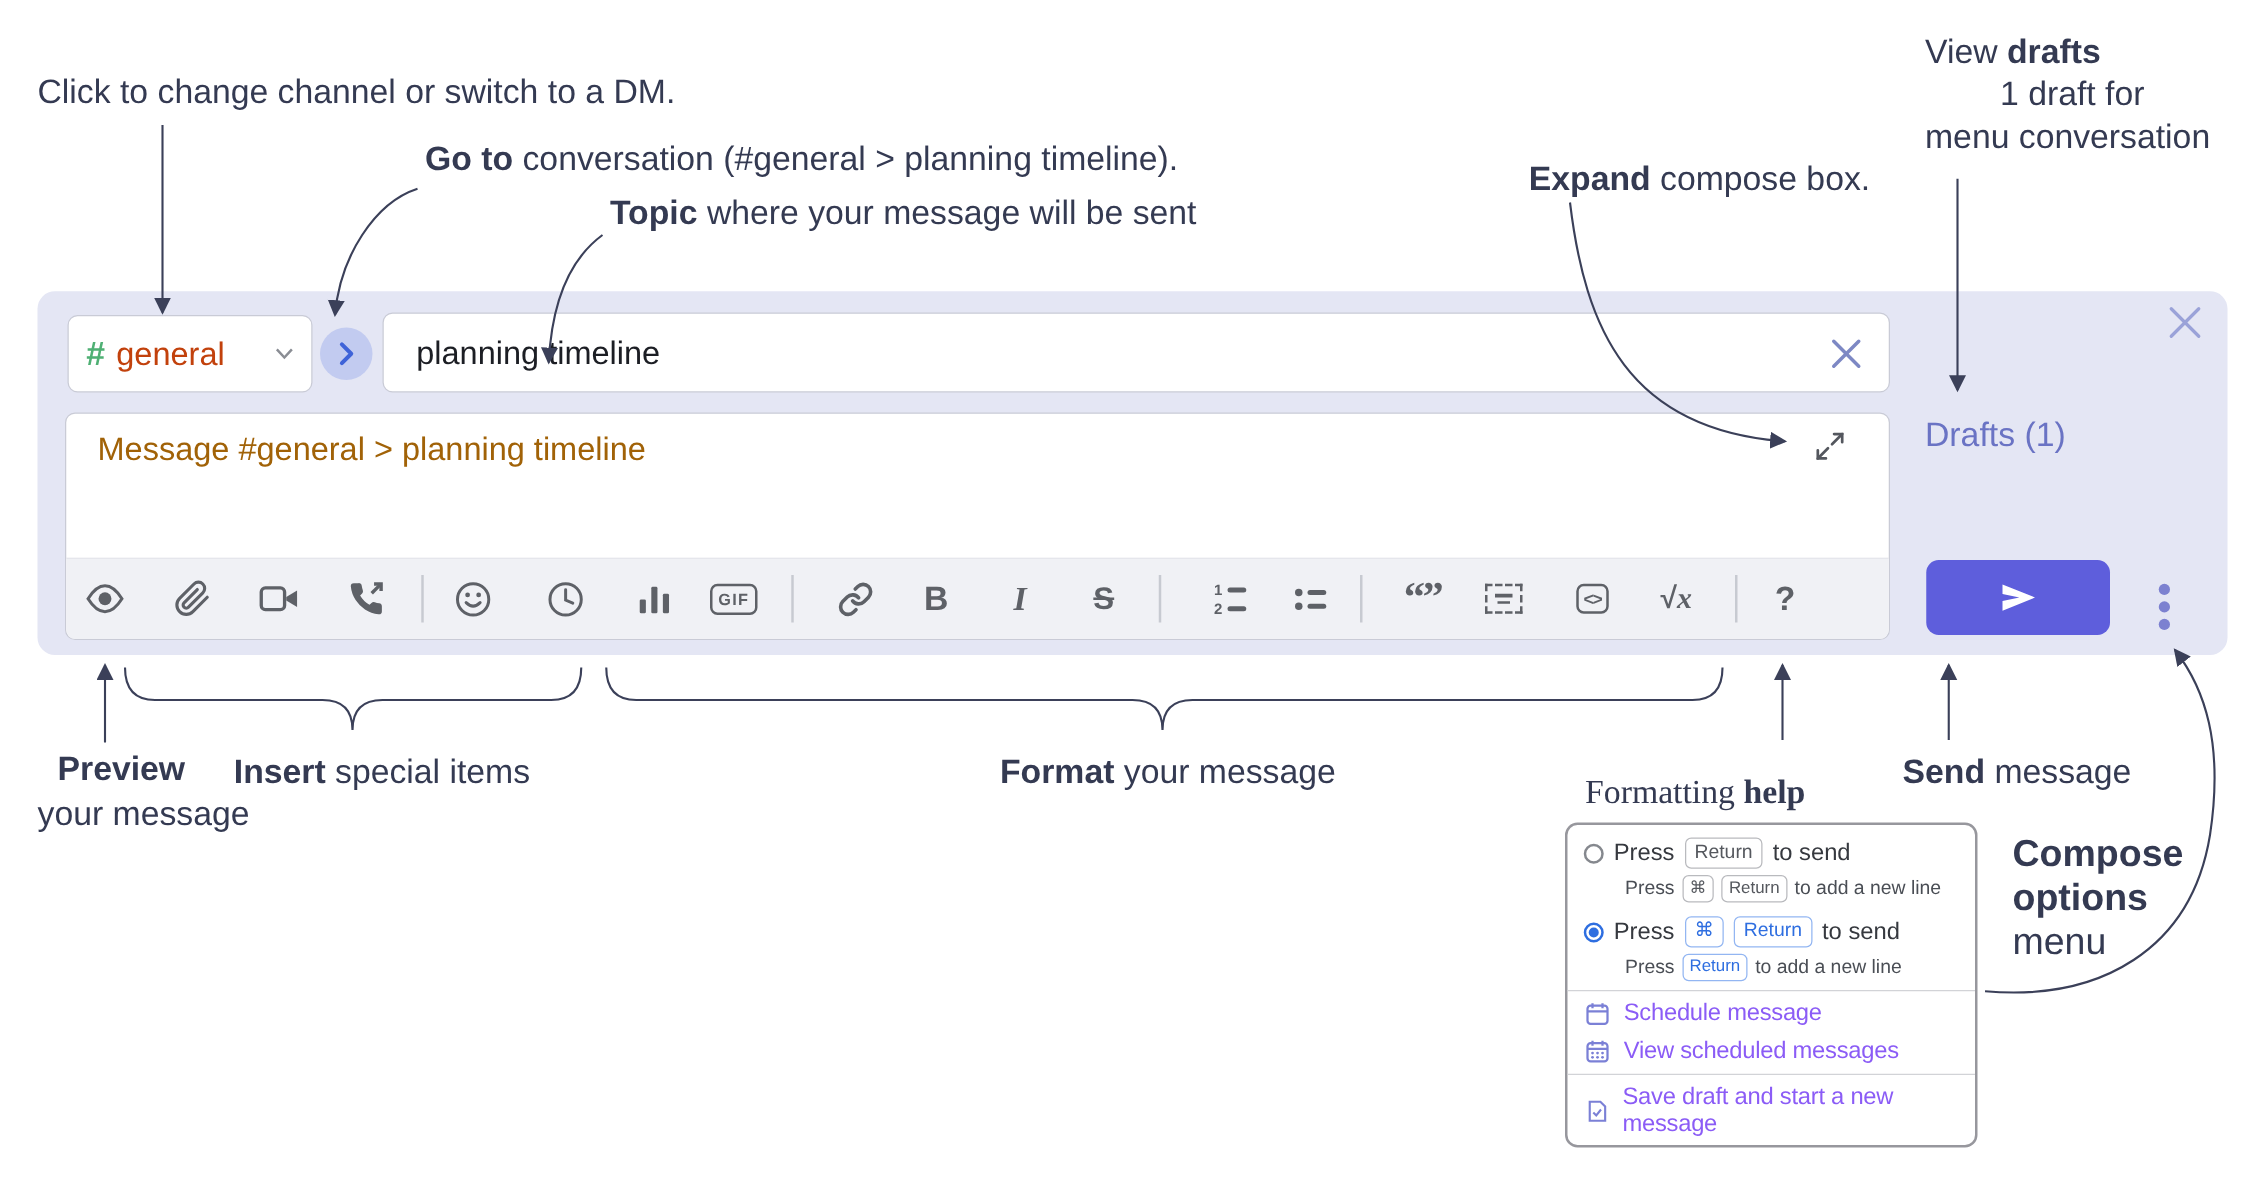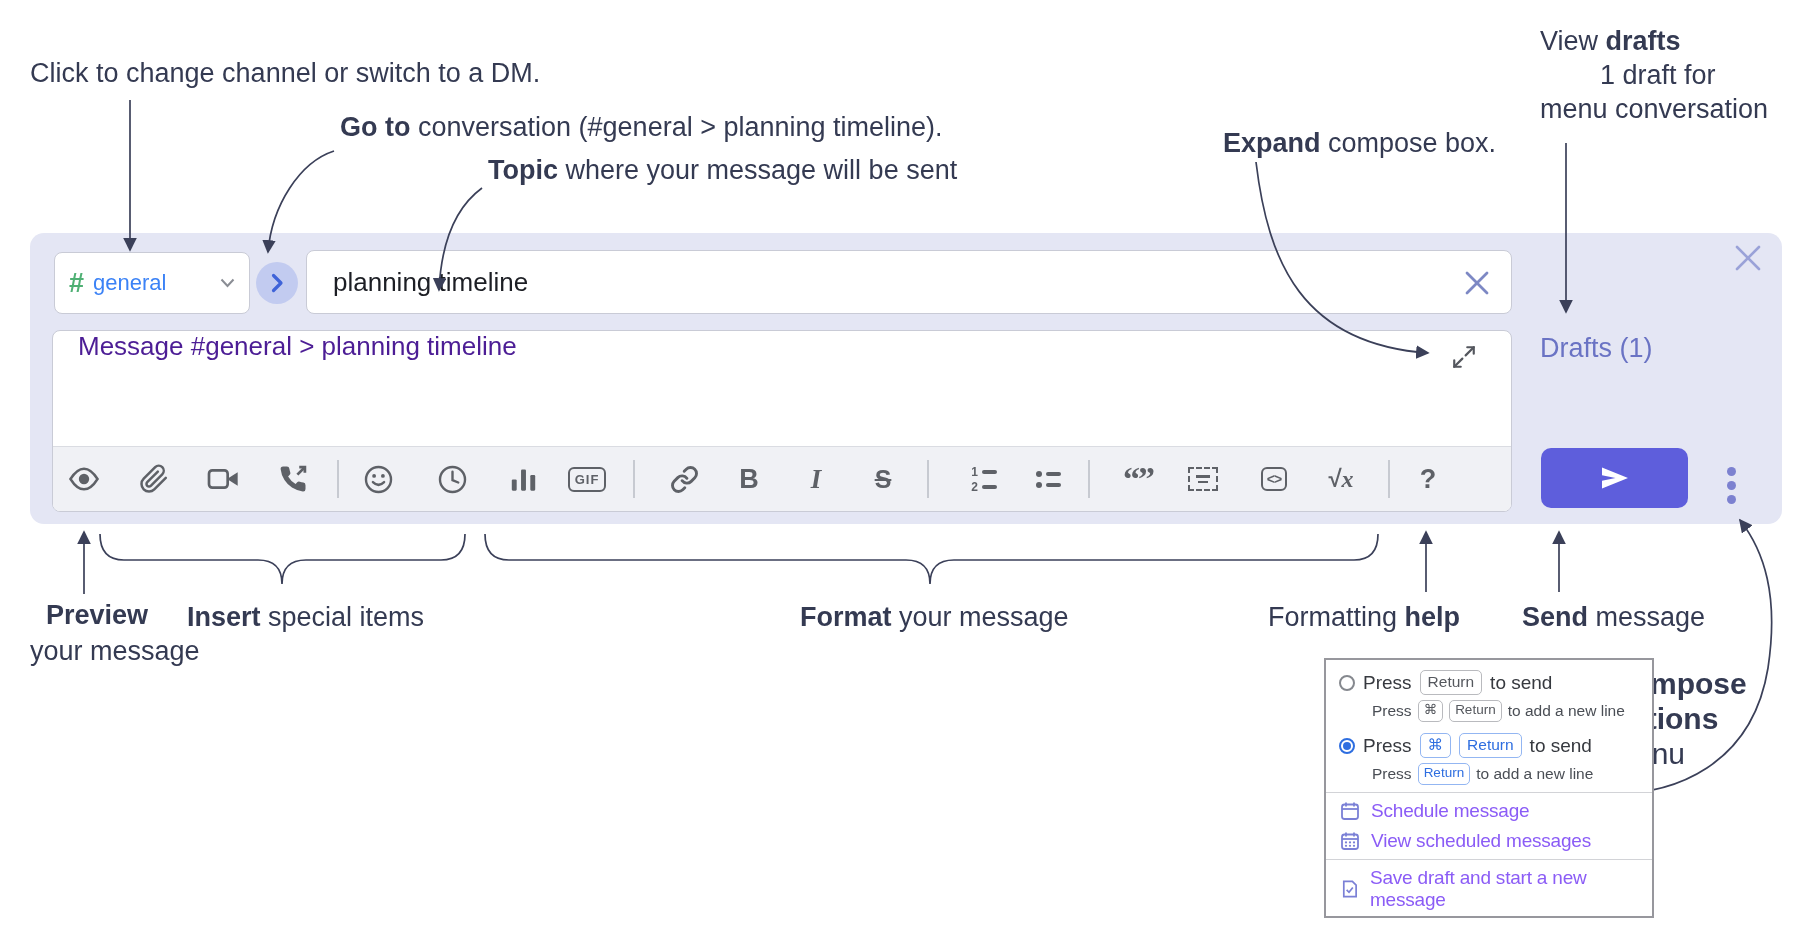--- a/index.html
+++ b/index.html
@@ -7,28 +7,28 @@
           font-family:"Liberation Sans",sans-serif;color:#343a52;}
   .ann{position:absolute;font-size:27px;line-height:34px;white-space:nowrap;}
   .ann .b{font-weight:700;}
   .big{font-size:30px;line-height:35px;}
   
   .compose{position:absolute;left:30px;top:233px;width:1752px;height:291px;
            background:#e4e6f4;border-radius:14px;z-index:1;}
   .whitebox{position:absolute;background:#fff;border:1px solid #c9cbd6;border-radius:8px;box-sizing:border-box;}
   .channel-btn{left:24px;top:19px;width:196px;height:62px;display:flex;align-items:center;padding:0 14px;gap:9px;}
   .hash{color:#4fb074;font-weight:700;font-size:27px;}
-  .chan-label{font-size:22px;color:#3b82f6;}
+  .chan-label{font-size:26px;color:#c2410c;}
   .go-circle{position:absolute;left:226px;top:29px;width:42px;height:42px;border-radius:50%;
              background:#c2cbf0;display:flex;align-items:center;justify-content:center;}
   .topic-input{left:276px;top:17px;width:1206px;height:64px;display:flex;align-items:center;
                padding:0 26px;font-size:26px;color:#1c1e24;position:absolute;}
   .clear-x{position:absolute;right:20px;top:18px;}
   .msg-box{left:22px;top:97px;width:1460px;height:182px;position:absolute;}
-  .placeholder{position:absolute;left:25px;top:0;font-size:26px;color:#4c1d95;}
+  .placeholder{position:absolute;left:25px;top:13px;font-size:26px;color:#a16207;}
   .expand-ic{position:absolute;left:1398px;top:13px;width:26px;height:26px;}
   .toolbar{position:absolute;left:0;right:0;bottom:0;height:64px;background:#f0f1f5;
            border-top:1px solid #dadce2;border-radius:0 0 7px 7px;}
   .tbi{position:absolute;top:13px;width:38px;height:38px;display:flex;align-items:center;
        justify-content:center;color:#5e6167;}
   .tbdiv{position:absolute;top:13px;width:2px;height:38px;background:#c7cad1;}
   .gif-box{border:2.4px solid #5e6167;border-radius:6px;padding:3px 5px;font-size:13px;font-weight:700;letter-spacing:1px;}
   .code-box{border:2.4px solid #5e6167;border-radius:6px;padding:2px 4px;font-size:14px;font-weight:700;letter-spacing:-1px;}
   .glyphB{font-size:27px;font-weight:800;}
   .glyphI{font-size:27px;font-style:italic;font-family:"Liberation Serif",serif;font-weight:600;}
@@ -46,22 +46,22 @@
               justify-content:center;gap:3px;align-items:center;}
   .spoiler-ic span{display:block;height:2.5px;background:#5e6167;}
   .drafts-link{position:absolute;left:1510px;top:100px;font-size:27px;color:#6a73c4;}
   .send-btn{position:absolute;left:1511px;top:215px;width:147px;height:60px;border-radius:10px;
             background:#5e5edc;display:flex;align-items:center;justify-content:center;}
   .dots-btn{position:absolute;left:1686px;top:229px;width:30px;height:46px;display:flex;
             flex-direction:column;align-items:center;justify-content:center;gap:5px;}
   .dots-btn i{width:9px;height:9px;border-radius:50%;background:#7c81d0;}
   .close-x{position:absolute;left:1702px;top:9px;}
   
-  .popup{position:absolute;left:1324px;top:658px;width:330px;height:260px;background:#fff;
-         border:2px solid #97979d;border-radius:0;z-index:4;box-sizing:border-box;font-size:19px;color:#36393f;}
+  .popup{position:absolute;left:1252px;top:658px;width:330px;height:260px;background:#fff;
+         border:2px solid #97979d;border-radius:10px;z-index:4;box-sizing:border-box;font-size:19px;color:#36393f;}
   .prow{display:flex;align-items:center;gap:8px;padding-left:13px;}
   .psub{display:flex;align-items:center;gap:6px;padding-left:46px;font-size:15.5px;color:#4a4e55;}
   .radio{width:16px;height:16px;border-radius:50%;border:2px solid #85888e;box-sizing:border-box;flex:none;}
   .radio.sel{border-color:#2e6ee0;display:flex;align-items:center;justify-content:center;}
   .radio.sel i{width:8px;height:8px;border-radius:50%;background:#2e6ee0;}
   .chip{border:1.5px solid #b9babe;border-radius:5px;padding:0 7px;height:23px;line-height:21px;
         font-size:15.5px;color:#55585e;background:#fff;white-space:nowrap;}
   .chip.sm{height:20px;line-height:18px;font-size:13.5px;padding:0 5px;}
   .chip.blue{border-color:#93b6f2;color:#2e6ee0;}
   .pdiv{border-top:1.5px solid #d2d3d7;margin:7px 0;}
@@ -270,21 +270,21 @@
   <div class="ann" style="left:30px;top:634px;">your message</div>
 
   <div class="ann" style="left:187px;top:600px;">
     <span class="b">Insert</span><span> special items</span>
   </div>
 
   <div class="ann" style="left:800px;top:600px;">
     <span class="b">Format</span><span> your message</span>
   </div>
 
-  <div class="ann" style="left:1268px;top:600px;">
+  <div class="ann" style="left:1268px;top:616px;font-family:Liberation Serif, serif;">
     <span>Formatting </span><span class="b">help</span>
   </div>
 
   <div class="ann" style="left:1522px;top:600px;">
     <span class="b">Send</span><span> message</span>
   </div>
 
   <div class="ann big" style="left:1610px;top:666px;">
     <span class="b">Compose</span><br>
     <span class="b">options</span><br>

